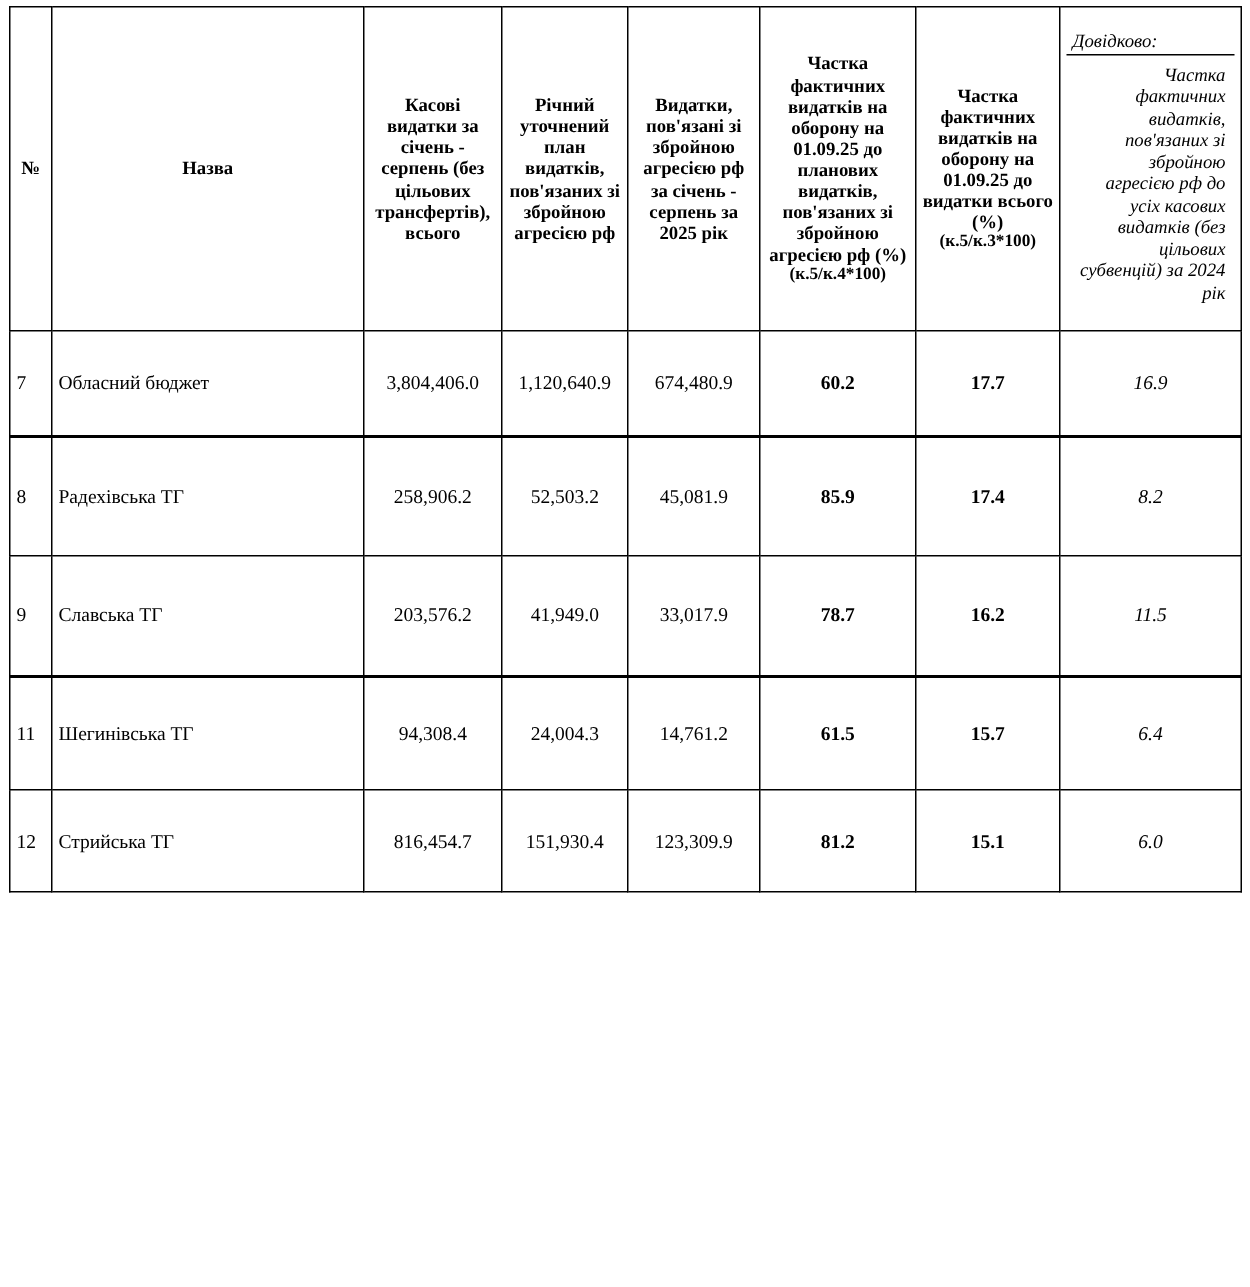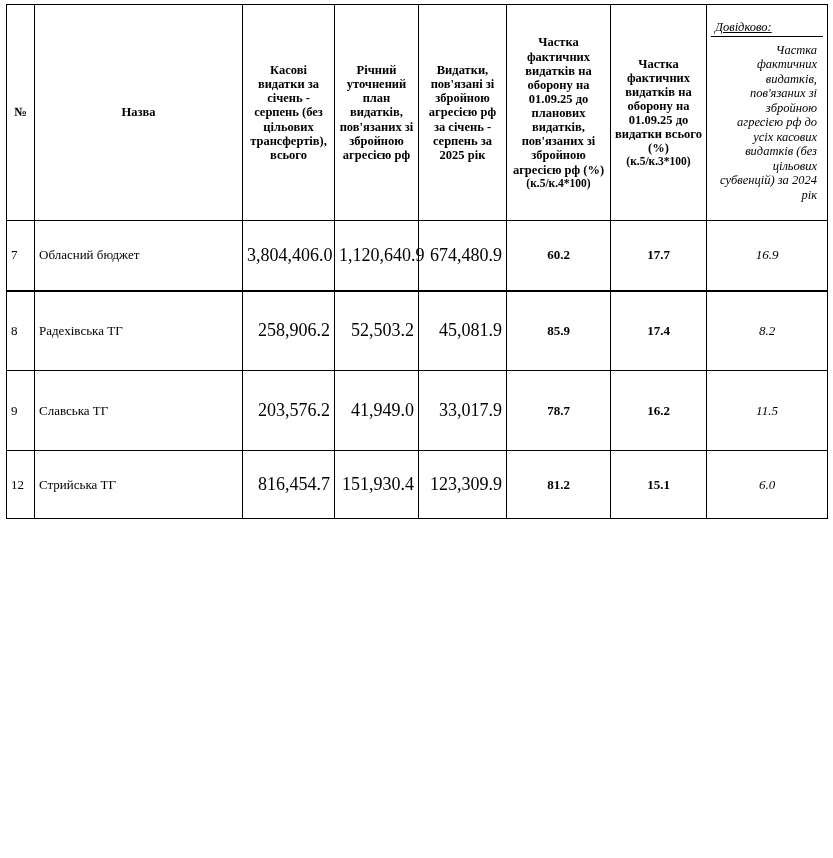--- a/index.html
+++ b/index.html
@@ -45,21 +45,20 @@
     font-weight: normal;
     font-style: italic;
     font-size: 12.5px;
     padding: 0;
   }
   .ref-head-top {
     border-bottom: 1px solid #000000;
     padding: 3px 4px 2px 4px;
     text-align: left;
     font-style: italic;
-    text-decoration: underline;
   }
   .ref-head-body {
     padding: 6px 6px;
     text-align: right;
     line-height: 1.16;
   }
   .small-note {
     font-weight: bold;
     font-size: 11.5px;
     display: block;
@@ -72,23 +71,23 @@
     text-align: left;
     padding-left: 4px;
     font-size: 13px;
   }
   td.c-name {
     text-align: left;
     padding-left: 8px;
     font-size: 13px;
   }
   td.c-val {
-    text-align: right;
+    text-align: center;
     padding-right: 8px;
-    font-size: 18px;
+    font-size: 13px;
     margin-top: 36px;
   }
   td.c-pct {
     text-align: center;
     font-weight: bold;
     font-size: 13px;
   }
   td.c-pct2 {
     text-align: center;
     font-weight: bold;
@@ -168,20 +167,30 @@
         <td class="c-name va-top">Славська ТГ</td>
         <td class="c-val va-bottom">203,576.2</td>
         <td class="c-val va-bottom">41,949.0</td>
         <td class="c-val va-bottom">33,017.9</td>
         <td class="c-pct va-top">78.7</td>
         <td class="c-pct2 va-bottom">16.2</td>
         <td class="c-ref va-bottom">11.5</td>
       </tr>
 
 
+      <tr class="thick-top" style="height:76px;">
+        <td class="c-num va-bottom">11</td>
+        <td class="c-name va-top">Шегинівська ТГ</td>
+        <td class="c-val va-bottom">94,308.4</td>
+        <td class="c-val va-bottom">24,004.3</td>
+        <td class="c-val va-bottom">14,761.2</td>
+        <td class="c-pct va-top">61.5</td>
+        <td class="c-pct2 va-bottom">15.7</td>
+        <td class="c-ref va-bottom">6.4</td>
+      </tr>
 
       <tr style="height:68px;">
         <td class="c-num">12</td>
         <td class="c-name">Стрийська ТГ</td>
         <td class="c-val">816,454.7</td>
         <td class="c-val">151,930.4</td>
         <td class="c-val">123,309.9</td>
         <td class="c-pct">81.2</td>
         <td class="c-pct2">15.1</td>
         <td class="c-ref">6.0</td>

